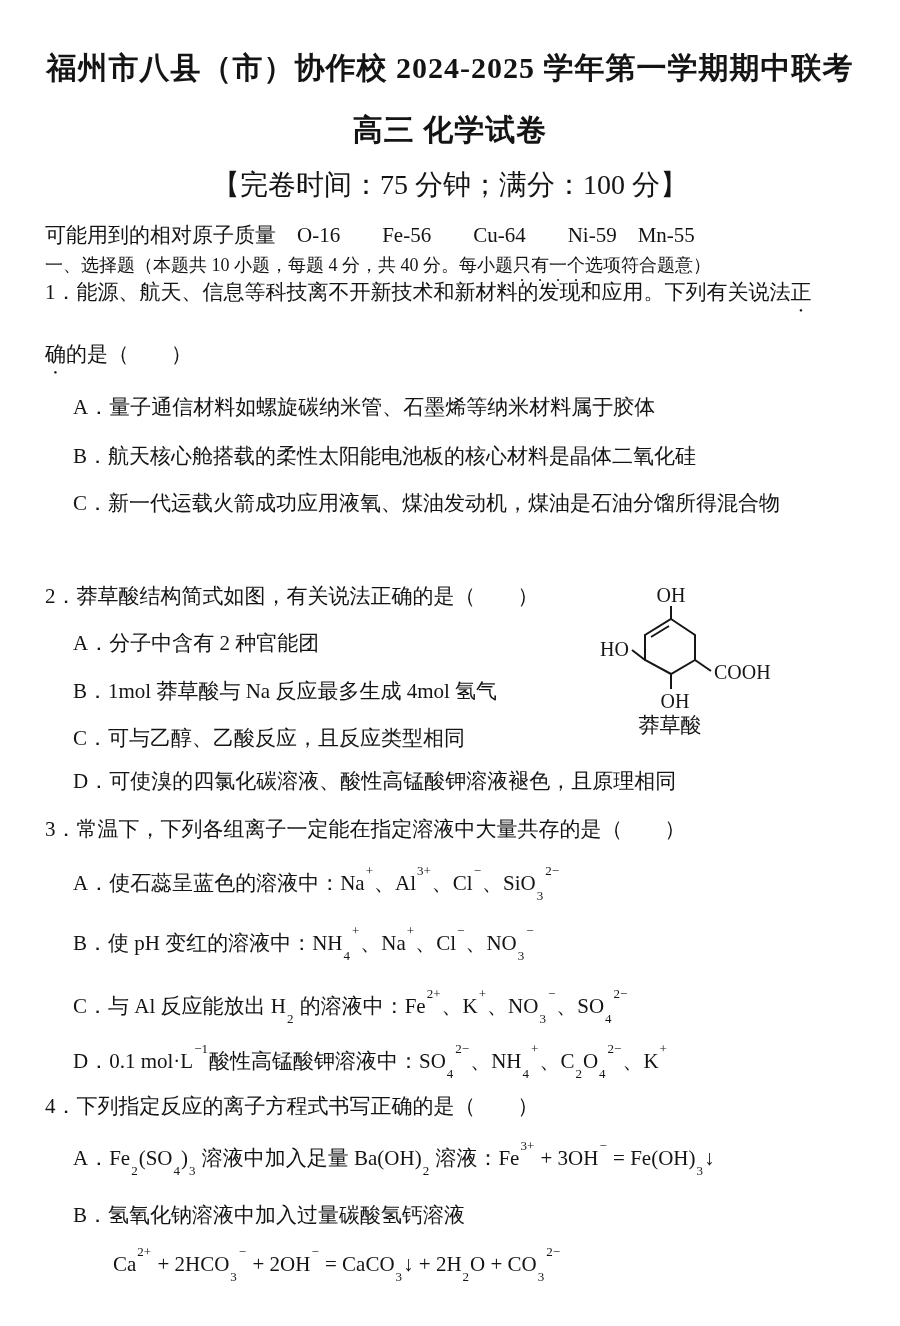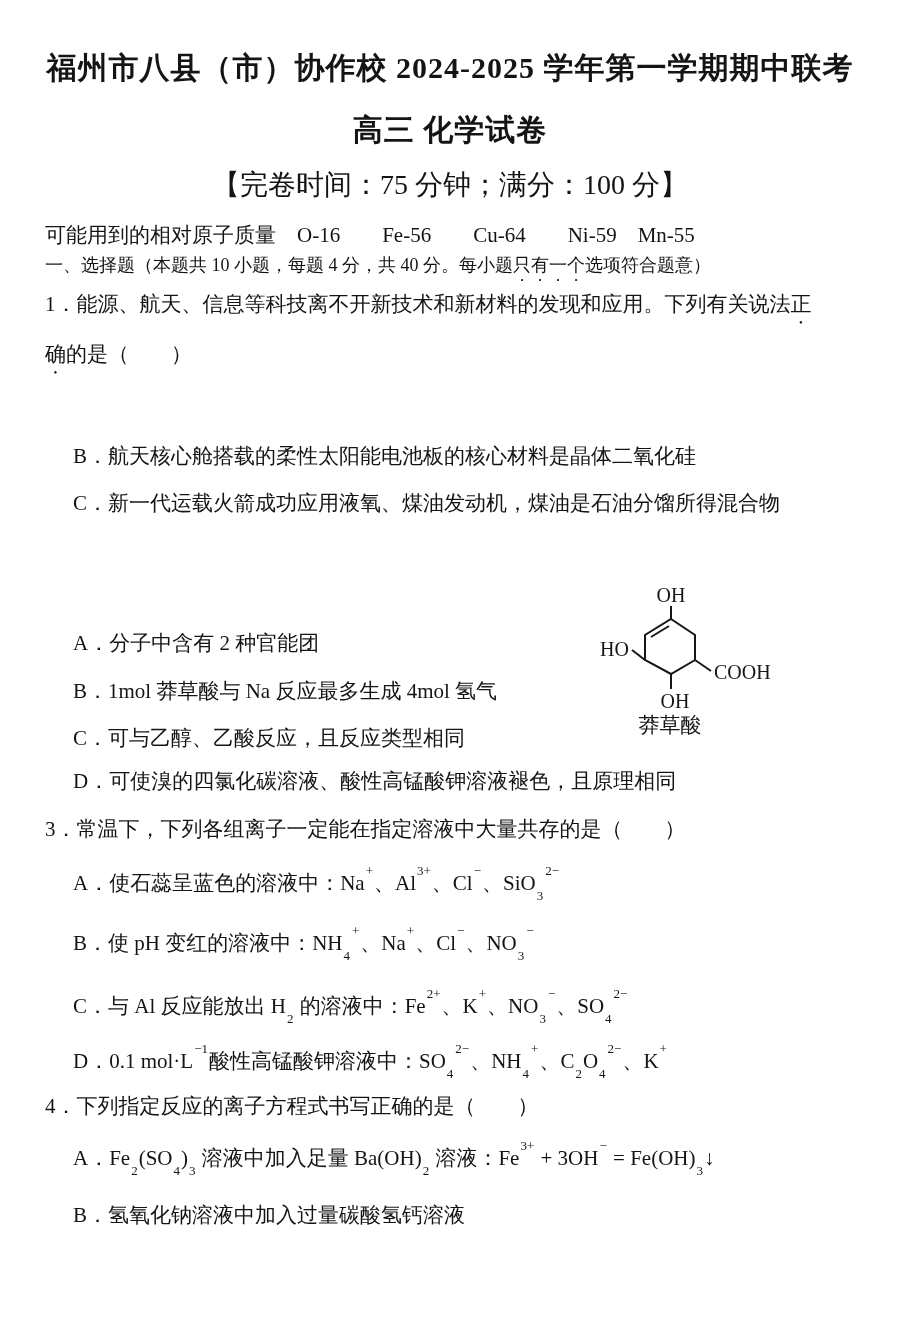--- a/index.html
+++ b/index.html
@@ -52,27 +52,29 @@
   <div class="line center title" style="top:48px">福州市八县（市）协作校 2024-2025 学年第一学期期中联考</div>
 
   <div class="line center title" style="top:110px">高三 化学试卷</div>
 
   <div class="line center exam-info" style="top:167px">【完卷时间：75 分钟；满分：100 分】</div>
 
   <div class="line stem" style="top:222px">可能用到的相对原子质量　O-16　　Fe-56　　Cu-64　　Ni-59　Mn-55</div>
 
   <div class="line stem section" style="top:254px"><span>一、选择题（本题共 10 小题，每题 4 分，共 40 分。每小题</span><span class="emph">只有一个</span><span>选项符合题意）</span></div>
 
-  <div class="line stem" style="top:291px"><span>1．能源、航天、信息等科技离不开新技术和新材料的发现和应用。下列有关说法</span><span class="emph">正</span></div>
+  <div class="line stem" style="top:279px"><span>1．能源、航天、信息等科技离不开新技术和新材料的发现和应用。下列有关说法</span><span class="emph">正</span></div>
 
   <div class="line stem" style="top:341px"><span class="emph">确</span><span>的是（　　）</span></div>
 
+  <div class="line opt" style="top:394px">A．量子通信材料如螺旋碳纳米管、石墨烯等纳米材料属于胶体</div>
   <div class="line opt" style="top:490px">C．新一代运载火箭成功应用液氧、煤油发动机，煤油是石油分馏所得混合物</div>
   <div class="line opt" style="top:443px">B．航天核心舱搭载的柔性太阳能电池板的核心材料是晶体二氧化硅</div>
 
+  <div class="line stem" style="top:583px">2．莽草酸结构简式如图，有关说法正确的是（　　）</div>
   <div class="line opt" style="top:630px">A．分子中含有 2 种官能团</div>
   <div class="line opt" style="top:678px">B．1mol 莽草酸与 Na 反应最多生成 4mol 氢气</div>
   <div class="line opt" style="top:725px">C．可与乙醇、乙酸反应，且反应类型相同</div>
   <div class="line opt" style="top:768px">D．可使溴的四氯化碳溶液、酸性高锰酸钾溶液褪色，且原理相同</div>
 
   <svg class="structure" style="left:593px;top:578px" width="292" height="168" viewBox="0 0 292 168">
     <g stroke="#161616" stroke-width="2" fill="none">
       <polygon points="78,41 102,57 102,82 78,96 52,82 52,57"></polygon>
       <line x1="76" y1="48" x2="58" y2="59"></line>
       <line x1="78" y1="28" x2="78" y2="41"></line>
@@ -91,14 +93,15 @@
 
   <div class="line stem" style="top:816px">3．常温下，下列各组离子一定能在指定溶液中大量共存的是（　　）</div>
   <div class="line opt" style="top:870px">A．使石蕊呈蓝色的溶液中：Na<sup>+</sup>、Al<sup>3+</sup>、Cl<sup>−</sup>、SiO<sub>3</sub><sup>2−</sup></div>
   <div class="line opt" style="top:930px">B．使 pH 变红的溶液中：NH<sub>4</sub><sup>+</sup>、Na<sup>+</sup>、Cl<sup>−</sup>、NO<sub>3</sub><sup>−</sup></div>
   <div class="line opt" style="top:993px">C．与 Al 反应能放出 H<sub>2</sub> 的溶液中：Fe<sup>2+</sup>、K<sup>+</sup>、NO<sub>3</sub><sup>−</sup>、SO<sub>4</sub><sup>2−</sup></div>
   <div class="line opt" style="top:1048px">D．0.1 mol·L<sup>−1</sup>酸性高锰酸钾溶液中：SO<sub>4</sub><sup>2−</sup>、NH<sub>4</sub><sup>+</sup>、C<sub>2</sub>O<sub>4</sub><sup>2−</sup>、K<sup>+</sup></div>
 
   <div class="line stem" style="top:1093px">4．下列指定反应的离子方程式书写正确的是（　　）</div>
   <div class="line opt" style="top:1145px">A．Fe<sub>2</sub>(SO<sub>4</sub>)<sub>3</sub> 溶液中加入足量 Ba(OH)<sub>2</sub> 溶液：Fe<sup>3+</sup> + 3OH<sup>−</sup> = Fe(OH)<sub>3</sub>↓</div>
   <div class="line opt" style="top:1202px">B．氢氧化钠溶液中加入过量碳酸氢钙溶液</div>
+  <div class="line" style="top:1251px;left:113px">Ca<sup>2+</sup> + 2HCO<sub>3</sub><sup>−</sup> + 2OH<sup>−</sup> = CaCO<sub>3</sub>↓ + 2H<sub>2</sub>O + CO<sub>3</sub><sup>2−</sup></div>
 
 </div>
 
 </body></html>

